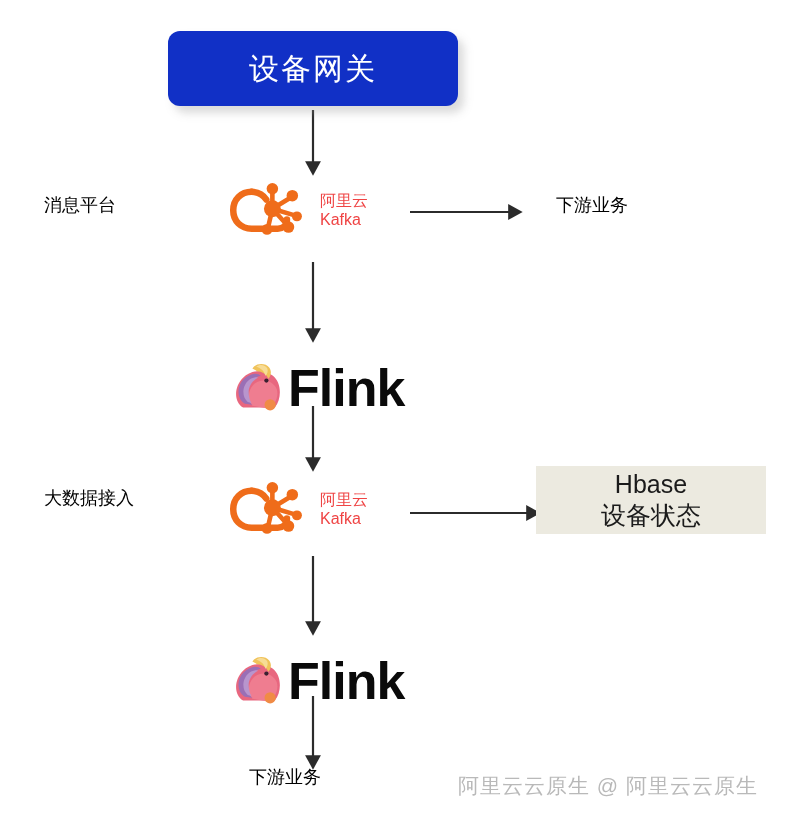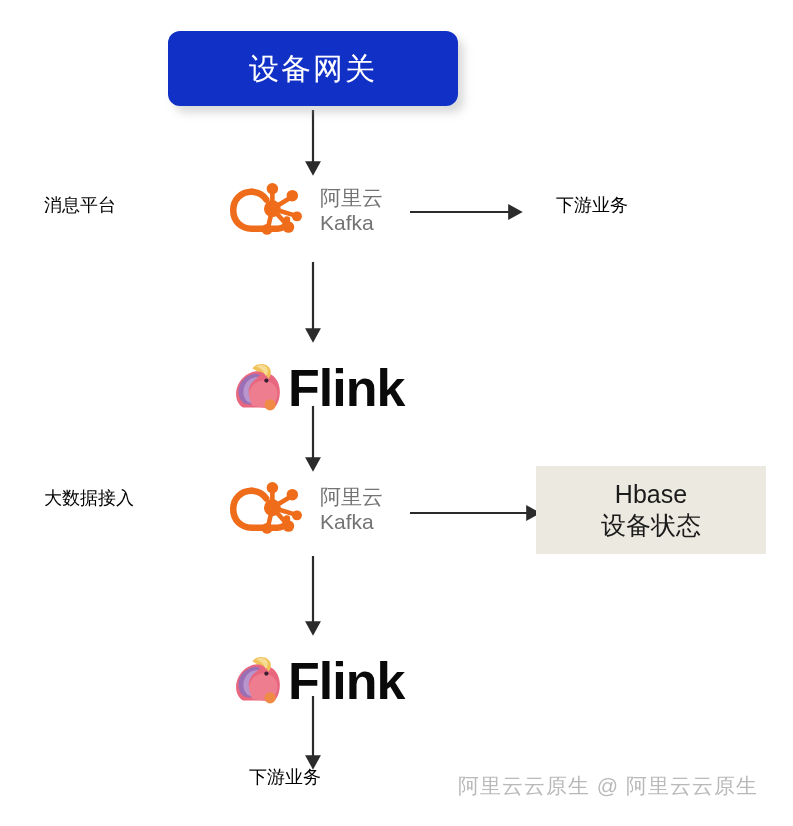--- a/index.html
+++ b/index.html
@@ -60,22 +60,22 @@
     display: flex;
     align-items: center;
     gap: 14px;
   }
   .kafka-logo {
     width: 78px;
     height: 66px;
     flex: 0 0 auto;
   }
   .kafka-text {
-    font-size: 21px;
-    color: #737373;
+    font-size: 16px;
+    color: #ef4444;
     line-height: 1.18;
     white-space: nowrap;
   }
   .kafka-text .l2 { display: block; }
 
   
   .flink-block {
     position: absolute;
     display: flex;
     align-items: center;
@@ -94,21 +94,21 @@
     letter-spacing: -1px;
     line-height: 1;
   }
 
   
   .hbase-box {
     position: absolute;
     left: 536px;
     top: 466px;
     width: 230px;
-    height: 88px;
+    height: 68px;
     background: #eceae0;
     display: flex;
     flex-direction: column;
     align-items: center;
     justify-content: center;
   }
   .hbase-line {
     font-size: 25px;
     color: #1b1b1b;
     line-height: 1.25;

